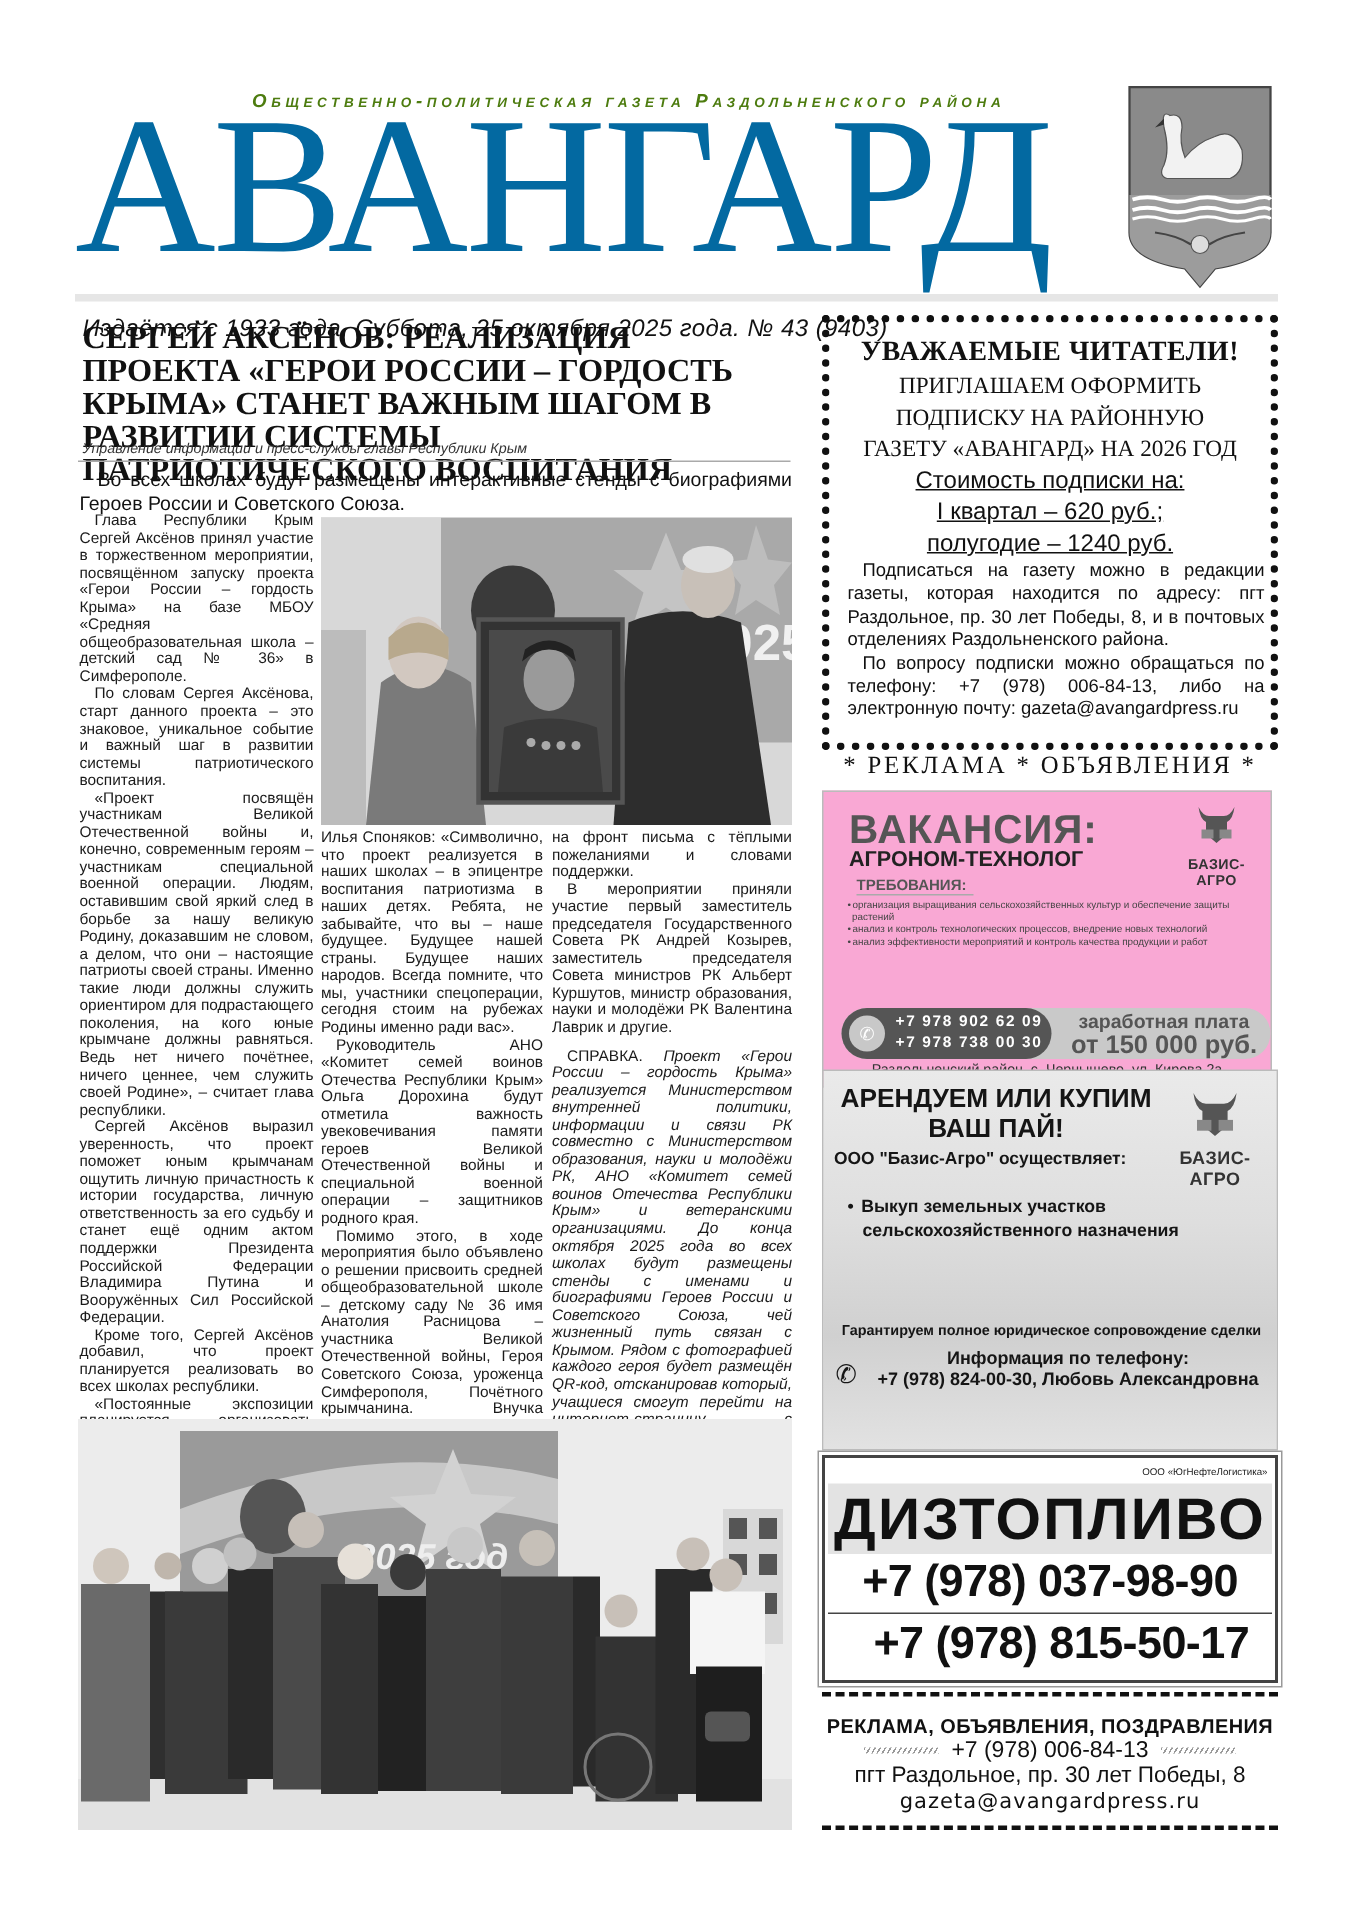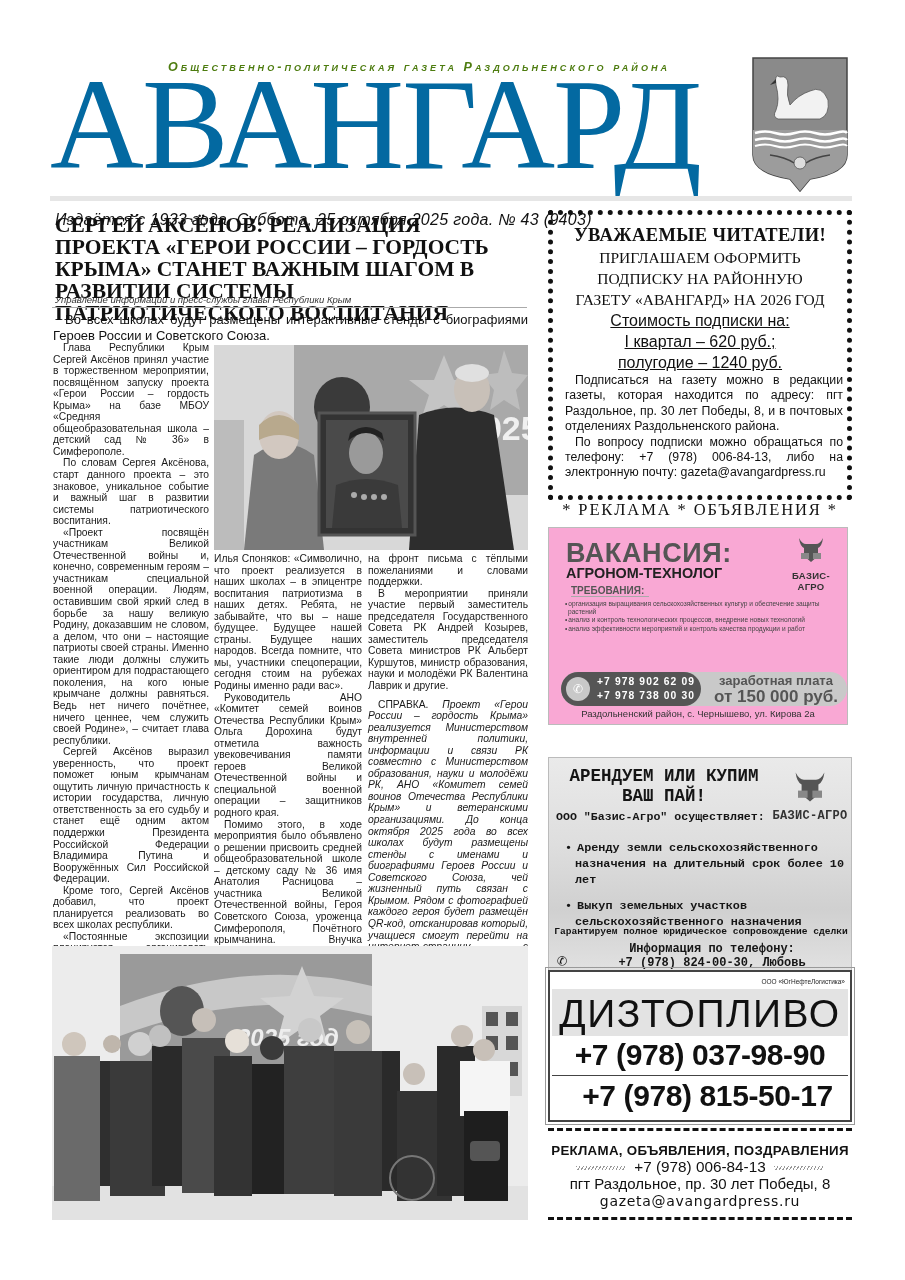--- a/index.html
+++ b/index.html
@@ -56,37 +56,37 @@
   .vac-pill { position: absolute; left: 12px; top: 144px; width: 286px; height: 34px; border-radius: 17px; background: #c9c9c9; }
   .vac-pill-dark { position: absolute; left: 0; top: 0; width: 140px; height: 34px; border-radius: 17px; background: #555; }
   .vac-phone-icon { position: absolute; left: 5px; top: 5px; width: 24px; height: 24px; border-radius: 50%; background: #c8c8c8; color: #fff; font-size: 12px; line-height: 24px; text-align: center; }
   .vac-phones { position: absolute; left: 36px; top: 3px; font-weight: bold; font-size: 10.3px; line-height: 14px; color: #fff; letter-spacing: 1.1px; }
   .vac-salary { position: absolute; left: 146px; top: 1px; width: 138px; text-align: center; font-weight: bold; color: #555; line-height: 16px; }
   .vac-salary .s1 { font-size: 13px; display: block; }
   .vac-salary .s2 { font-size: 17px; display: block; }
   .vac-addr { position: absolute; left: 0; top: 180px; width: 100%; text-align: center; font-size: 9.5px; color: #333; }
 
   
-  .ad-rent { position: absolute; left: 548px; top: 757px; width: 304px; height: 218px; border: 1px solid #bbb; background: linear-gradient(180deg, #eaeaea 0%, #dedede 40%, #d0d0d0 70%, #e2e2e2 100%); overflow: hidden; font-family: Liberation Mono, monospace; }
+  .ad-rent { position: absolute; left: 548px; top: 713px; width: 304px; height: 254px; border: 1px solid #bbb; background: linear-gradient(180deg, #eaeaea 0%, #dedede 40%, #d0d0d0 70%, #e2e2e2 100%); overflow: hidden; }
   .rent-title { position: absolute; left: 5px; top: 8px; width: 220px; text-align: center; font-weight: bold; font-size: 17.5px; line-height: 20px; color: #151515; }
   .rent-co { position: absolute; left: 7px; top: 52px; font-weight: bold; font-size: 11.6px; color: #151515; }
   .rent-logo { position: absolute; left: 222px; top: 12px; width: 78px; text-align: center; }
   .rent-logo-text { font-weight: bold; font-size: 12px; color: #333; letter-spacing: 0.3px; }
   .rent-list { position: absolute; left: 14px; top: 82px; width: 285px; list-style: none; font-weight: bold; font-size: 11.8px; line-height: 16px; color: #151515; }
   .rent-list li { padding-left: 12px; text-indent: -10px; margin-bottom: 10px; }
   .rent-list li::before { content: "•"; margin-right: 5px; }
   .rent-guar { position: absolute; left: 5px; top: 168px; width: 294px; text-align: center; font-weight: bold; font-size: 9.6px; color: #151515; }
   .rent-phone-icon { position: absolute; left: 8px; top: 192px; font-size: 17px; color: #151515; }
   .rent-info { position: absolute; left: 26px; top: 184px; width: 274px; text-align: center; font-weight: bold; font-size: 12px; line-height: 14px; color: #151515; }
 
   
   .ad-fuel { position: absolute; left: 548px; top: 970px; width: 304px; height: 152px; border: 2px solid #444; outline: 1px solid #999; outline-offset: 2px; background: #fff; }
   .fuel-co { position: absolute; right: 5px; top: 6px; font-size: 6.5px; color: #222; }
   .fuel-title-band { position: absolute; left: 2px; top: 17px; width: 296px; height: 47px; background: #e3e3e3; }
-  .fuel-title { position: absolute; left: 0; top: 20px; width: 100%; text-align: center; font-weight: normal; font-size: 39px; letter-spacing: 1.5px; color: #111; }
+  .fuel-title { position: absolute; left: 0; top: 20px; width: 100%; text-align: center; font-weight: bold; font-size: 39px; letter-spacing: 1.5px; color: #111; }
   .fuel-phone { position: absolute; left: 0; width: 100%; text-align: center; font-weight: bold; font-size: 30px; color: #111; letter-spacing: -0.4px; }
   .fuel-phone.p1 { top: 66px; }
   .fuel-phone.p2 { top: 107px; padding-left: 15px; }
   .fuel-rule { position: absolute; left: 2px; top: 103px; width: 296px; height: 1px; background: #444; }
 
   
   .contacts { position: absolute; left: 548px; top: 1128px; width: 304px; height: 92px; border-top: 3px dashed #111; border-bottom: 3px dashed #111; text-align: center; }
   .c-title { margin-top: 12px; font-weight: bold; font-size: 13.3px; letter-spacing: 0.3px; }
   .c-phone { font-size: 15.3px; line-height: 17px; }
   .c-addr { font-size: 15px; line-height: 18px; }
@@ -308,21 +308,20 @@
   <div class="rent-co">ООО "Базис-Агро" осуществляет:</div>
   <div class="rent-logo">
     <svg width="36" height="34" viewBox="0 0 30 28">
       <path d="M3 2 Q6 8 10 8 L20 8 Q24 8 27 2 Q26 10 22 12 L22 20 L15 26 L8 20 L8 12 Q4 10 3 2 Z" fill="#555"></path>
       <rect x="5" y="17" width="8" height="6" fill="#888"></rect>
         <rect x="17" y="17" width="8" height="6" fill="#888"></rect>
     </svg>
     <div class="rent-logo-text">БАЗИС-АГРО</div>
   </div>
   <ul class="rent-list">
-    <li>Аренду земли сельскохозяйственного назначения на длительный срок более 10 лет</li>
     <li>Выкуп земельных участков сельскохозяйственного назначения</li>
   </ul>
   <div class="rent-guar">Гарантируем полное юридическое сопровождение сделки</div>
   <div class="rent-phone-icon">✆</div>
   <div class="rent-info">
     <div>Информация по телефону:</div>
     <div>+7 (978) 824-00-30, Любовь Александровна</div>
   </div>
 </section>
 

